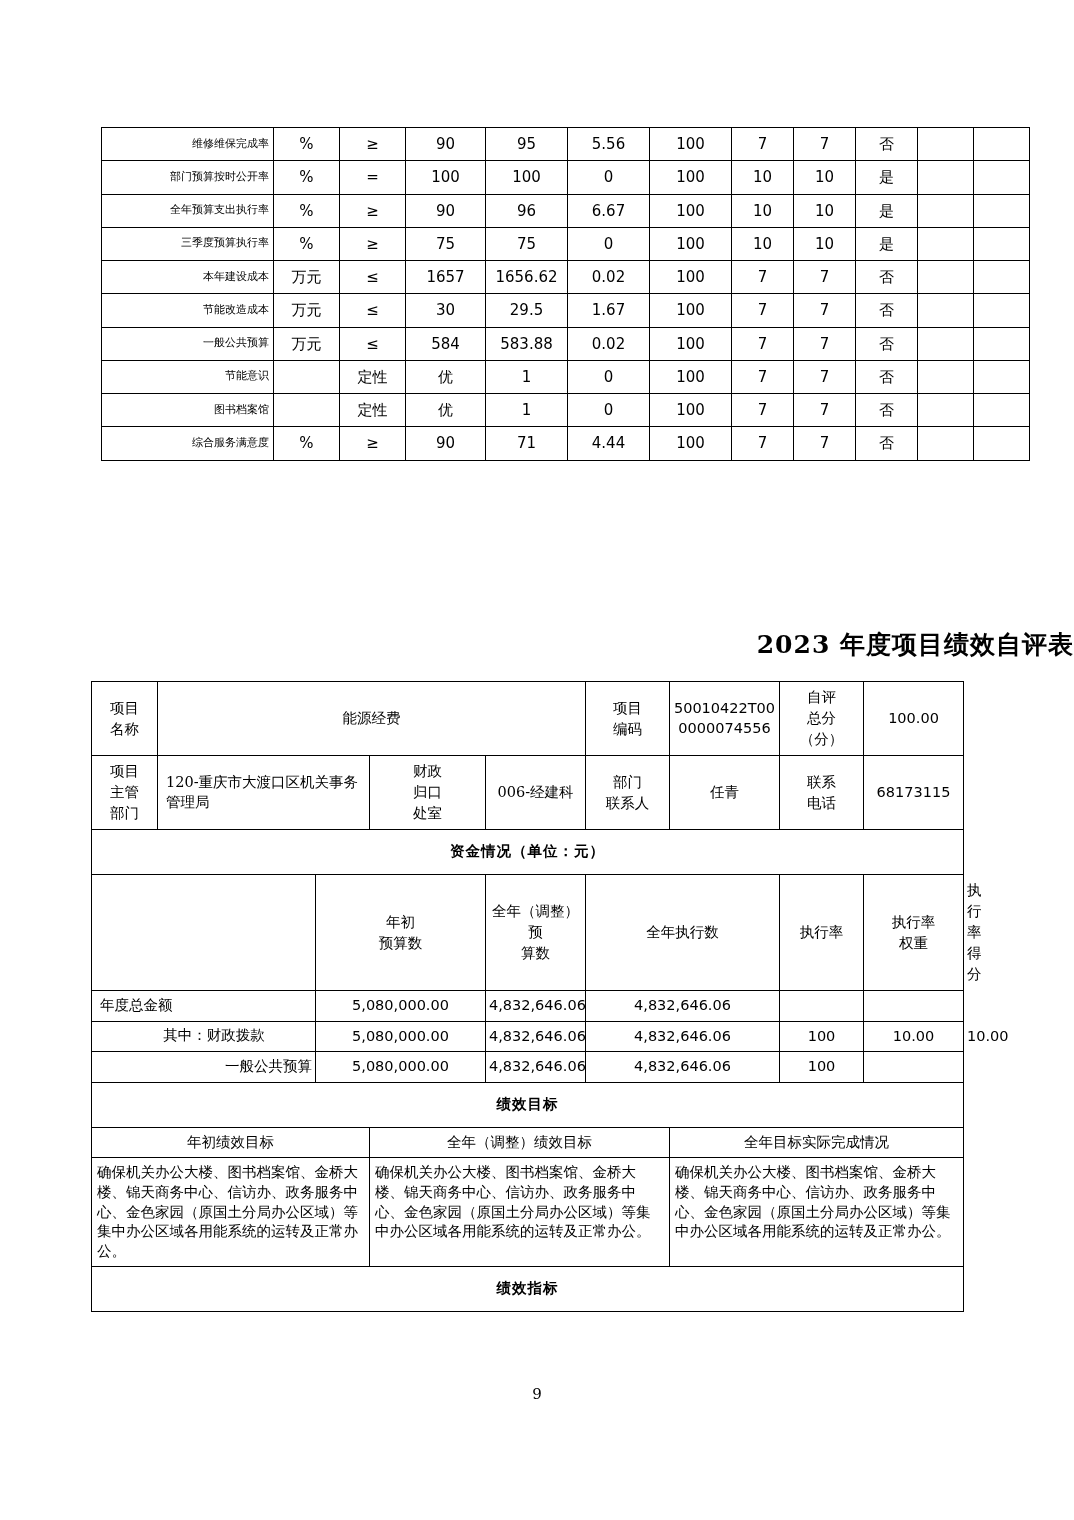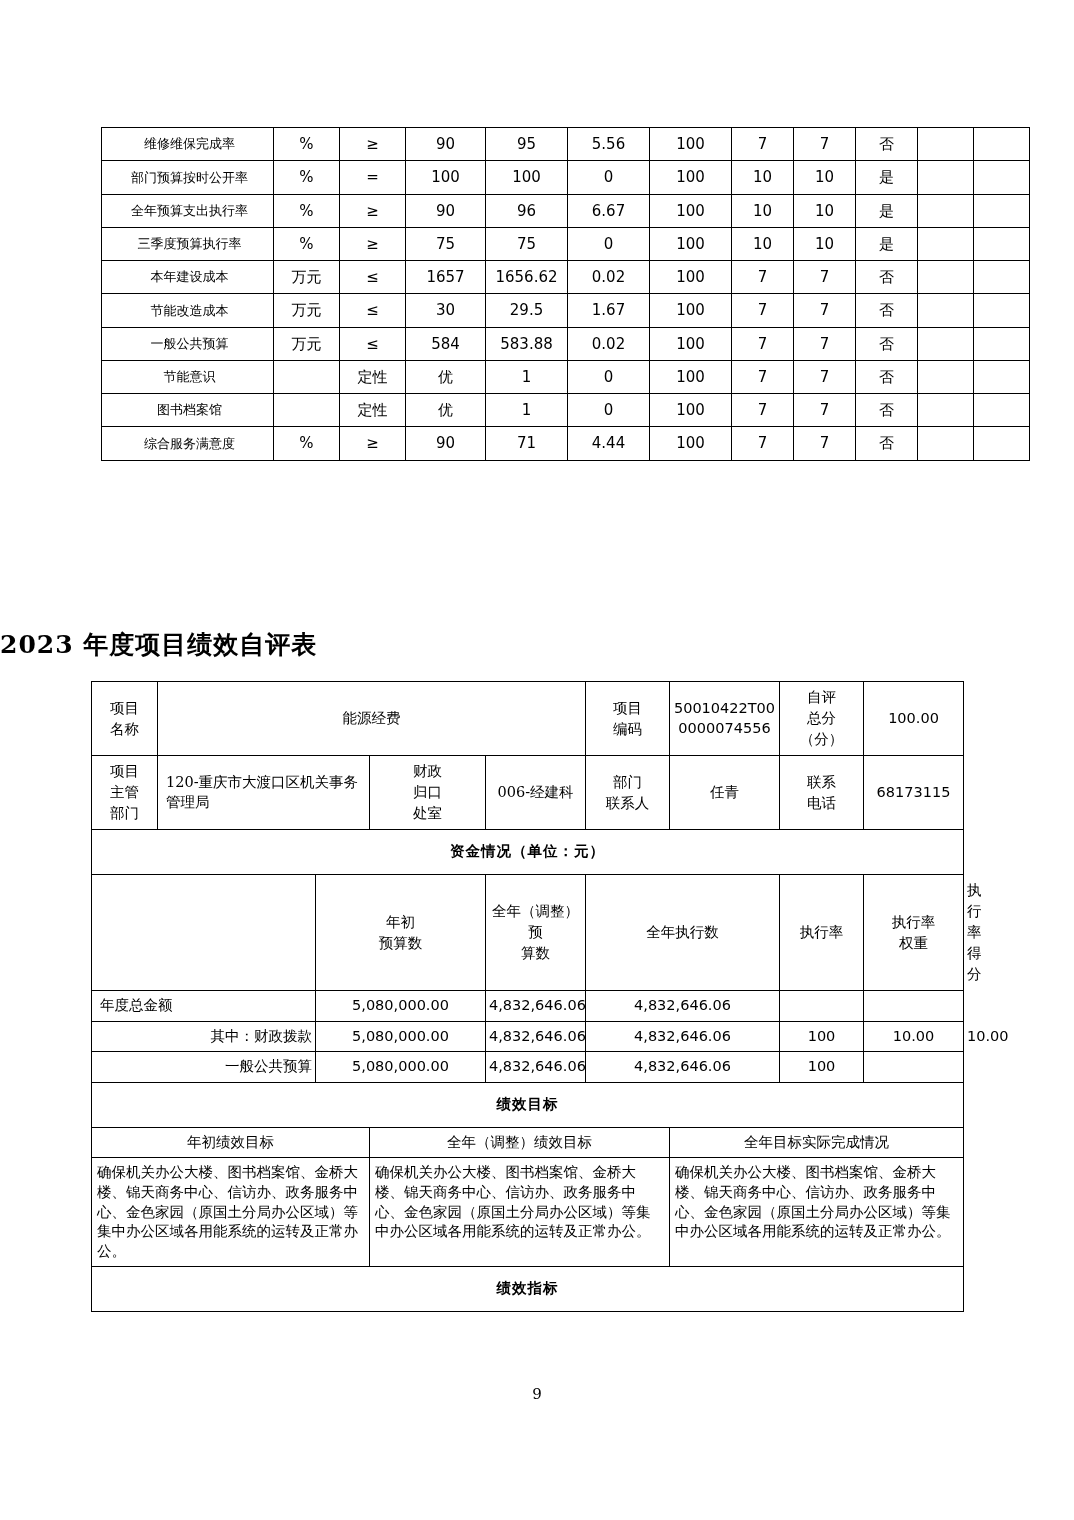--- a/index.html
+++ b/index.html
@@ -35,31 +35,31 @@
     line-height: 1.35;
     font-family: "DejaVu Sans", "Liberation Sans", sans-serif;
   }
   #top-table {
     position: absolute;
     left: 101px;
     top: 127px;
     width: 872px;
   }
   #top-table td.lbl {
-    text-align: center;
+    text-align: right;
     padding-left: 8px;
-    font-size: 13px;
+    font-size: 11px;
   }
   
   #section-title {
     position: absolute;
     left: 0;
     top: 628px;
     width: 1074px;
-    text-align: left;
+    text-align: right;
     font-size: 25px;
     font-weight: bold;
     font-family: "DejaVu Serif", "Liberation Serif", serif;
     letter-spacing: 1px;
   }
   
   #perf-table {
     position: absolute;
     left: 91px;
     top: 681px;
@@ -383,21 +383,21 @@
       <tr>
         <td colspan="2" class="serif" style="text-align:left;padding-left:8px;">年度总金额</td>
         <td colspan="2">5,080,000.00</td>
         <td colspan="1">4,832,646.06</td>
         <td colspan="2">4,832,646.06</td>
         <td></td>
         <td></td>
         <td></td>
       </tr>
       <tr>
-        <td colspan="2" class="serif" style="text-align:right;padding-left:24px;">其中：财政拨款</td>
+        <td colspan="2" class="serif" style="text-align:center;padding-left:24px;font-family:Liberation Mono, monospace;">其中：财政拨款</td>
         <td colspan="2">5,080,000.00</td>
         <td colspan="1">4,832,646.06</td>
         <td colspan="2">4,832,646.06</td>
         <td>100</td>
         <td>10.00</td>
         <td>10.00</td>
       </tr>
       <tr>
         <td colspan="2" class="serif" style="text-align:right;padding-left:46px;">一般公共预算</td>
         <td colspan="2">5,080,000.00</td>

